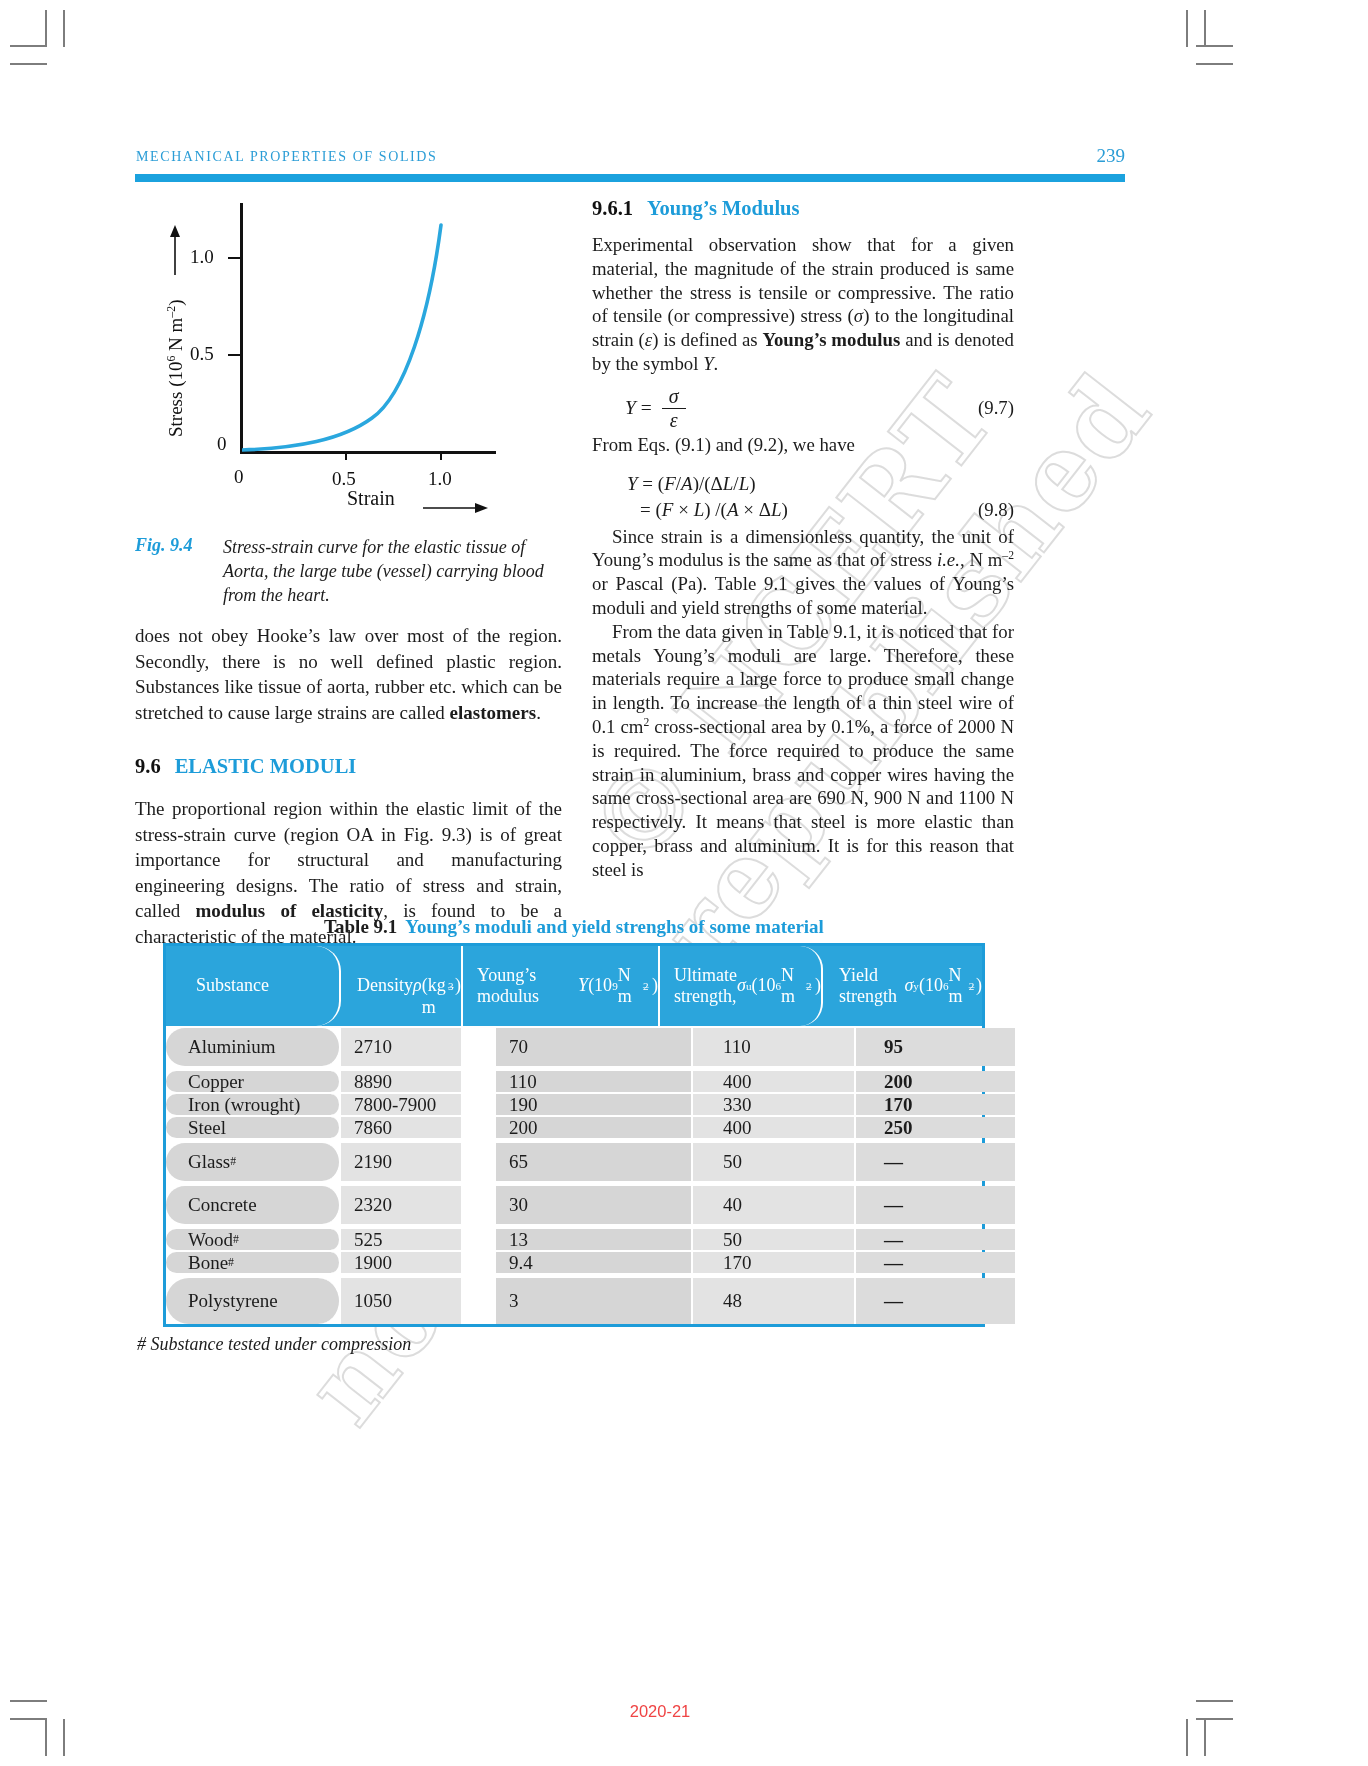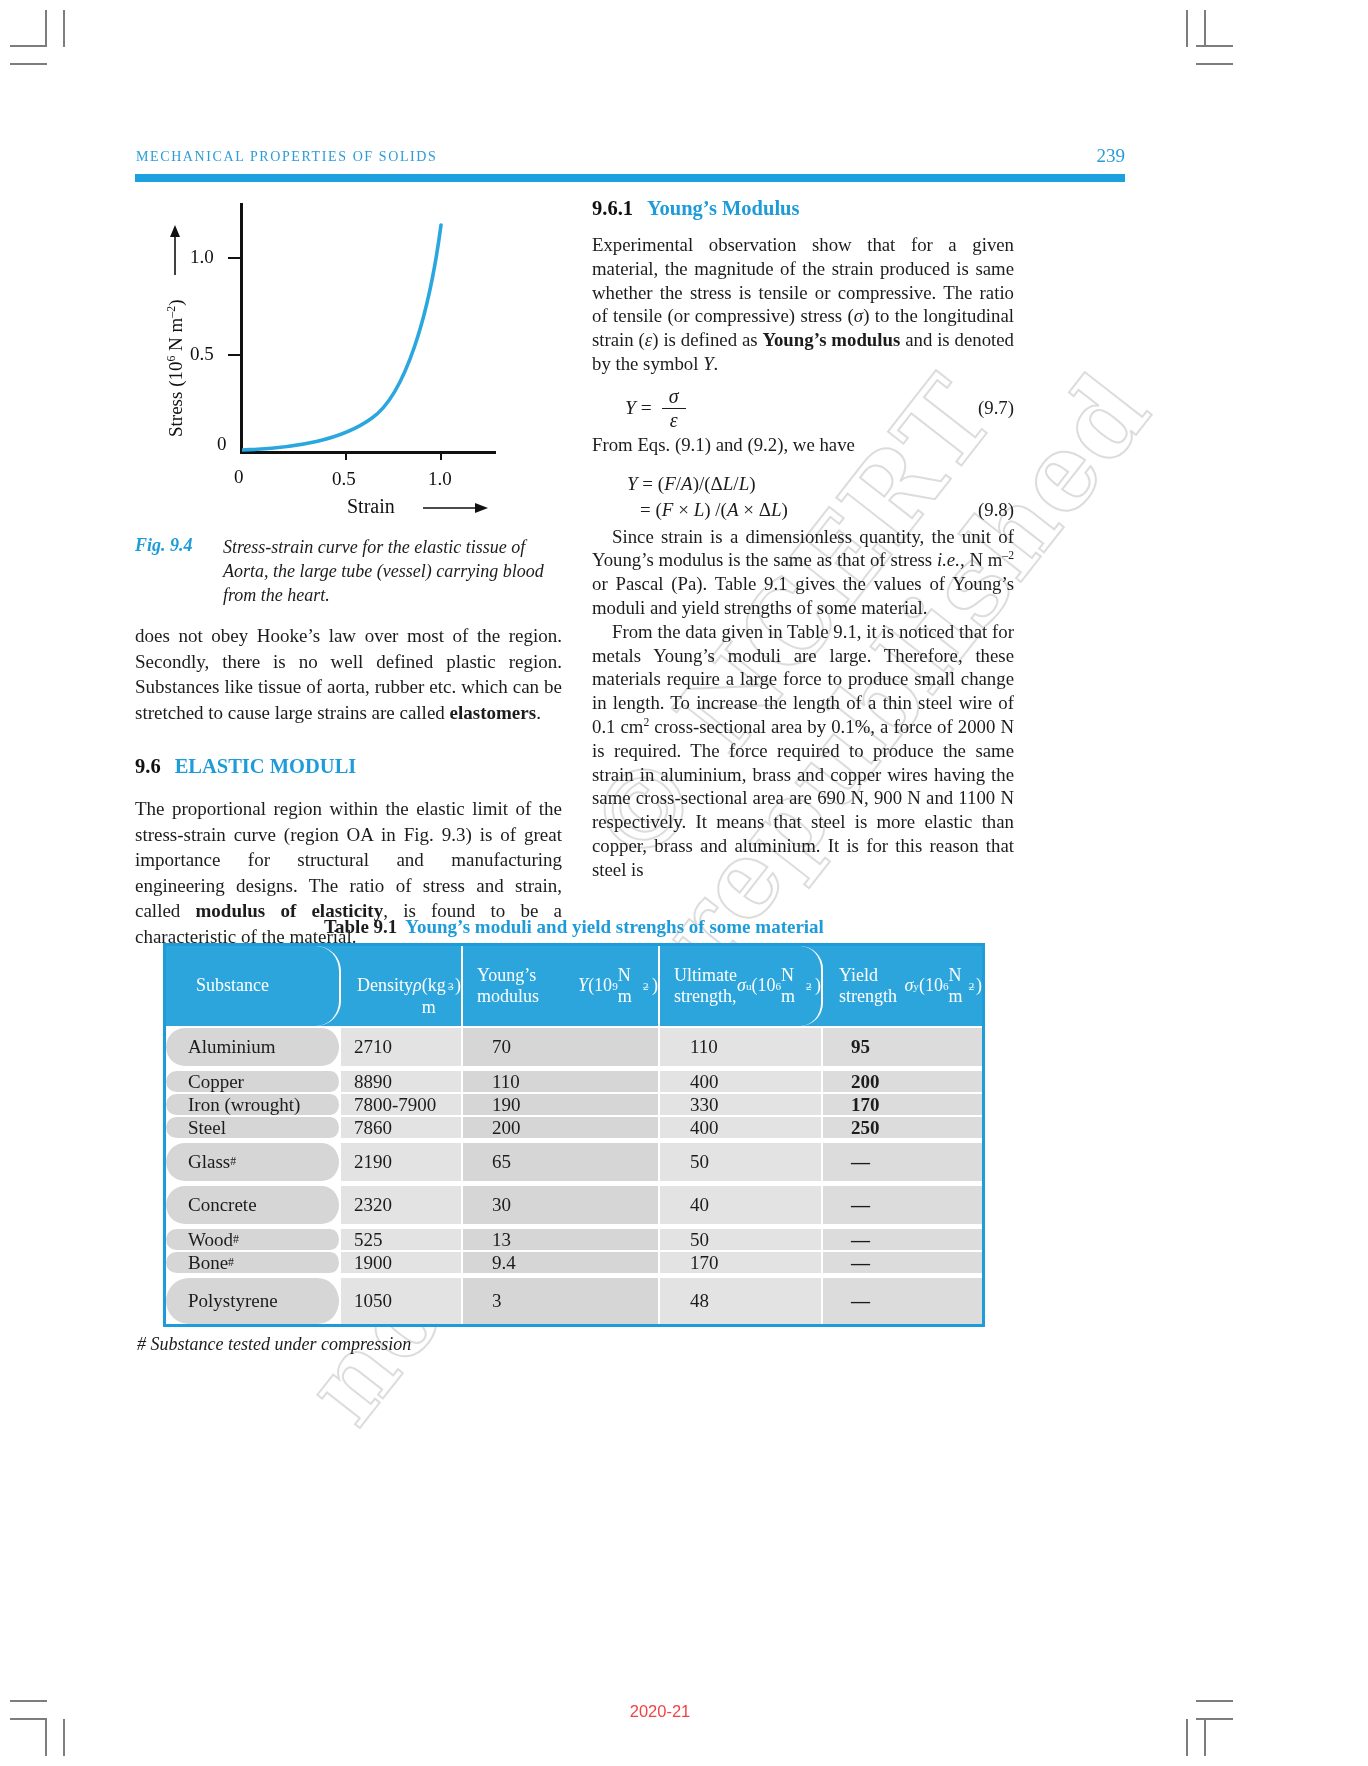--- a/index.html
+++ b/index.html
@@ -28,21 +28,21 @@
   .sec-head{font-size:20.5px;font-weight:bold;margin:0;}
   .sec-head .num{color:#111;}
   .sec-head .ttl{color:#1d9cd9;margin-left:14px;}
   
   .figure{position:relative;width:427px;height:332px;}
   .axis{position:absolute;background:#111;}
   .tick{position:absolute;background:#111;}
   .ticklbl{position:absolute;font-size:19px;color:#111;}
   .ylabel{position:absolute;left:30px;top:242px;transform-origin:0 0;transform:rotate(-90deg);
           font-size:19px;white-space:nowrap;color:#111;}
-  .xlabel{position:absolute;left:212px;top:300px;font-size:20px;color:#111;}
+  .xlabel{position:absolute;left:212px;top:292px;font-size:20px;color:#111;}
   .caption{display:flex;margin-top:8px;}
   .caption .lbl{flex:0 0 88px;color:#1d9cd9;font-weight:bold;font-style:italic;font-size:18px;}
   .caption .txt{font-style:italic;font-size:18px;line-height:24px;}
   
   .eq97{position:relative;margin:10px 0 2px 33px;display:flex;align-items:center;font-size:19.5px;}
   .eq97 .frac{display:inline-block;text-align:center;margin-left:10px;font-size:20px;line-height:1.05;}
   .eq97 .frac .nume{display:block;border-bottom:1.6px solid #1c1c1c;padding:0 7px 1px;}
   .eq97 .frac .deno{display:block;padding-top:1px;}
   .eqnum{position:absolute;right:0;font-size:18.8px;}
   .eq98{position:relative;margin:14px 0 0 35px;font-size:19px;line-height:26px;}
@@ -66,21 +66,21 @@
   .tbody{padding-top:2px;}
   .tgroup{margin-bottom:5px;}
   .tgroup:last-child{margin-bottom:0;}
   .trow{display:flex;height:21px;}
   .tgroup.single .trow{height:38px;}
   .tgroup:last-child .trow{height:46px;}
   .trow:not(:first-child){border-top:2px solid #fff;}
   .td{font-size:19px;display:flex;align-items:center;box-sizing:border-box;}
   .td.tc1{background:#d6d6d6;padding-left:22px;}
   .td.tc2{background:#e3e3e3;padding-left:13px;}
-  .td.tc3{background:#d6d6d6;padding-left:29px;}
+  .td.tc3{background:#d6d6d6;padding-left:13px;margin-left:33px;}
   .td.tc4{background:#e3e3e3;padding-left:30px;}
   .td.tc5{background:#dcdcdc;padding-left:28px;font-weight:bold;}
   .footnote{position:absolute;left:137px;top:1334px;font-style:italic;font-size:18px;z-index:1;}
   .footer{position:absolute;left:0;top:1702px;width:1320px;text-align:center;
           font-family:"Liberation Sans","DejaVu Sans",sans-serif;font-size:16.5px;color:#ef4444;z-index:1;}
   sup{font-size:0.62em;line-height:0;} sub{font-size:0.62em;line-height:0;}
   svg{display:block;}
 </style>
 </head>
 <body>

